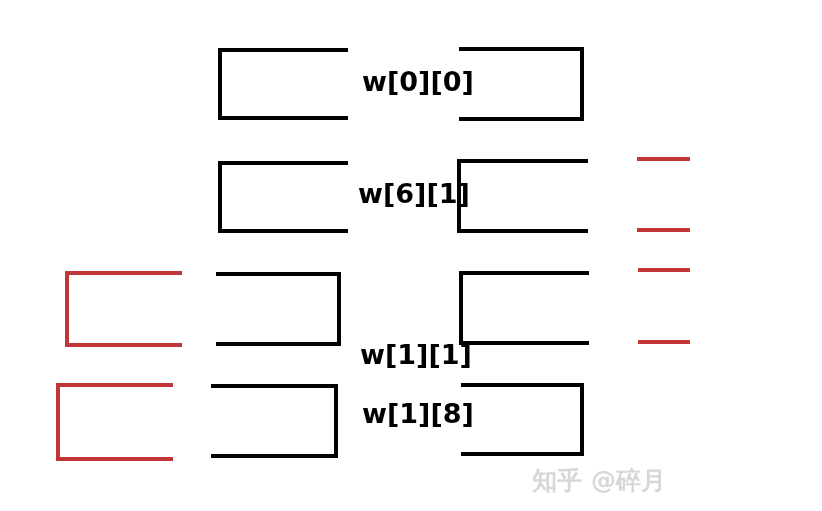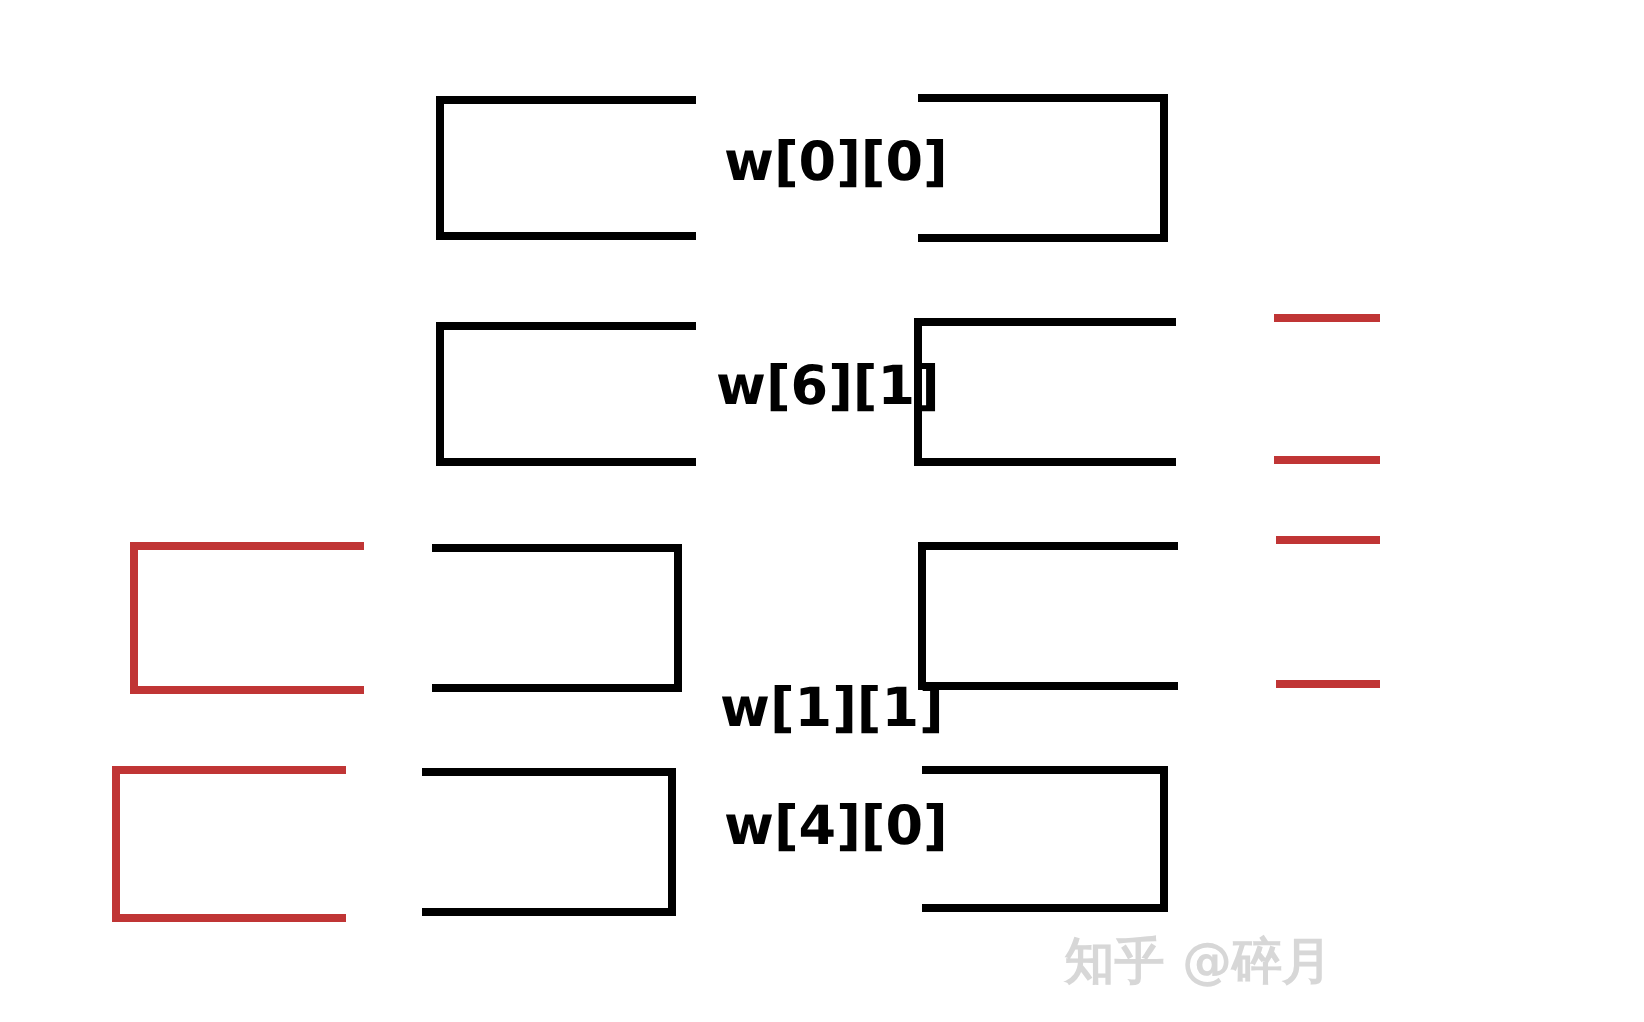--- a/index.html
+++ b/index.html
@@ -89,18 +89,18 @@
       <div class="bracket open-right ink-black" style="left: 459px; top: 271px; width: 130px; height: 74px;"></div>
       <div class="bracket open-left ink-red" style="left: 638px; top: 268px; width: 124px; height: 76px;"></div>
       <div class="bracket open-right ink-red" style="left: 56px; top: 383px; width: 117px; height: 78px;"></div>
       <div class="bracket open-left ink-black" style="left: 211px; top: 384px; width: 127px; height: 74px;"></div>
       <div class="bracket open-left ink-black" style="left: 461px; top: 383px; width: 123px; height: 73px;"></div>
     </div>
   <div id="label-layer">
       <div class="row-label" style="left: 362px; top: 68px;">w[0][0]</div>
       <div class="row-label" style="left: 358px; top: 180px;">w[6][1]</div>
       <div class="row-label" style="left: 360px; top: 293px; margin-top: 48px;">w[1][1]</div>
-      <div class="row-label" style="left: 362px; top: 400px;">w[4][0]</div>
+      <div class="row-label" style="left: 362px; top: 400px;">w[1][8]</div>
     </div>
 
   <div class="watermark">知乎 @碎月</div>
 
 </div>
 
 </body></html>

